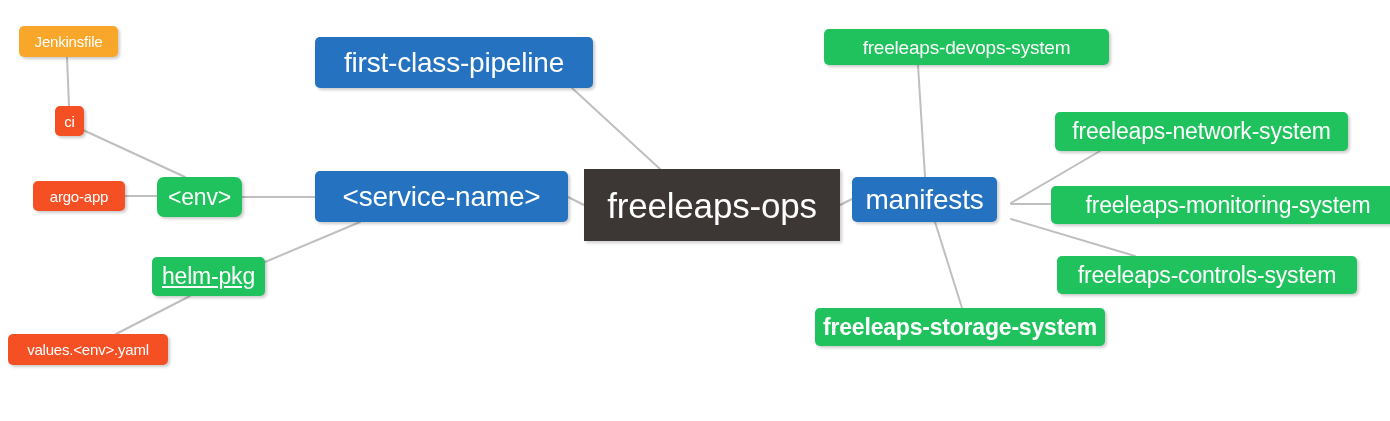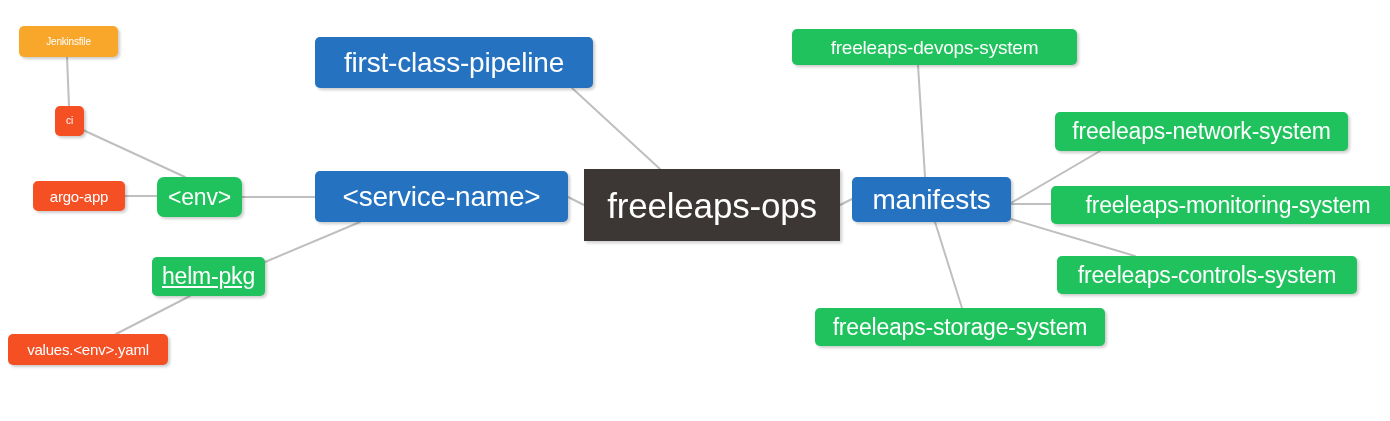--- a/index.html
+++ b/index.html
@@ -43,21 +43,21 @@
   .node span {
     display: block;
     padding: 0 2px;
   }
   
   .lvl-root  { font-size: 35px; border-radius: 0; }
   .lvl-1     { font-size: 28px; }
   .lvl-2     { font-size: 23px; }
   .lvl-3     { font-size: 19px; }
   .lvl-4     { font-size: 15px; }
-  .lvl-5     { font-size: 10px; }
+  .lvl-5     { font-size: 15px; }
 </style>
 </head>
 <body>
 
 <div id="canvas">
   <svg id="edge-layer" viewBox="0 0 1390 421" width="1390" height="421" xmlns="http://www.w3.org/2000/svg">
       <line x1="584" y1="205" x2="568" y2="197" stroke="#bfbfbf" stroke-width="2" stroke-linecap="round"></line>
       <line x1="840" y1="205" x2="852" y2="199" stroke="#bfbfbf" stroke-width="2" stroke-linecap="round"></line>
       <line x1="660" y1="169" x2="572" y2="88" stroke="#bfbfbf" stroke-width="2" stroke-linecap="round"></line>
       <line x1="315" y1="197" x2="242" y2="197" stroke="#bfbfbf" stroke-width="2" stroke-linecap="round"></line>
@@ -72,21 +72,21 @@
       <line x1="1011" y1="219" x2="1135" y2="256" stroke="#bfbfbf" stroke-width="2" stroke-linecap="round"></line>
       <line x1="935" y1="222" x2="962" y2="308" stroke="#bfbfbf" stroke-width="2" stroke-linecap="round"></line>
     </svg>
   <div id="node-layer">
       <div class="node lvl-root" style="left: 584px; top: 169px; width: 256px; height: 72px; background: rgb(60, 55, 52);">
         <span>freeleaps-ops</span>
       </div>
       <div class="node lvl-1" style="left: 315px; top: 171px; width: 253px; height: 51px; background: rgb(37, 114, 192);">
         <span>&lt;service-name&gt;</span>
       </div>
-      <div class="node lvl-1" style="left: 852px; top: 177px; width: 159px; height: 45px; background: rgb(37, 114, 192);">
+      <div class="node lvl-1" style="left: 852px; top: 177px; width: 145px; height: 45px; background: rgb(37, 114, 192);">
         <span>manifests</span>
       </div>
       <div class="node lvl-1" style="left: 315px; top: 37px; width: 278px; height: 51px; background: rgb(37, 114, 192);">
         <span>first-class-pipeline</span>
       </div>
       <div class="node lvl-2" style="left: 157px; top: 177px; width: 85px; height: 40px; background: rgb(31, 194, 92); border-radius: 7px;">
         <span>&lt;env&gt;</span>
       </div>
       <div class="node lvl-2" style="left: 152px; top: 257px; width: 113px; height: 39px; background: rgb(31, 194, 92); text-decoration: underline;">
         <span>helm-pkg</span>
@@ -96,29 +96,29 @@
       </div>
       <div class="node lvl-5" style="left: 19px; top: 26px; width: 99px; height: 31px; background: rgb(249, 167, 43);">
         <span>Jenkinsfile</span>
       </div>
       <div class="node lvl-4" style="left: 33px; top: 181px; width: 92px; height: 30px; background: rgb(245, 79, 36); text-align: center;">
         <span>argo-app</span>
       </div>
       <div class="node lvl-4" style="left: 8px; top: 334px; width: 160px; height: 31px; background: rgb(245, 79, 36); align-items: center;">
         <span>values.&lt;env&gt;.yaml</span>
       </div>
-      <div class="node lvl-3" style="left: 792px; top: 29px; width: 285px; height: 36px; background: rgb(31, 194, 92);">
+      <div class="node lvl-3" style="left: 824px; top: 29px; width: 285px; height: 36px; background: rgb(31, 194, 92);">
         <span>freeleaps-devops-system</span>
       </div>
       <div class="node lvl-2" style="left: 1055px; top: 112px; width: 293px; height: 39px; background: rgb(31, 194, 92);">
         <span>freeleaps-network-system</span>
       </div>
       <div class="node lvl-2" style="left: 1051px; top: 186px; width: 354px; height: 38px; background: rgb(31, 194, 92);">
         <span>freeleaps-monitoring-system</span>
       </div>
       <div class="node lvl-2" style="left: 1057px; top: 256px; width: 300px; height: 38px; background: rgb(31, 194, 92);">
         <span>freeleaps-controls-system</span>
       </div>
-      <div class="node lvl-2" style="left: 815px; top: 308px; width: 290px; height: 38px; background: rgb(31, 194, 92);">
+      <div class="node lvl-2" style="left: 815px; top: 308px; width: 290px; height: 38px; background: rgb(31, 194, 92); font-weight: bold;">
         <span>freeleaps-storage-system</span>
       </div>
     </div>
 </div>
 
 </body></html>

